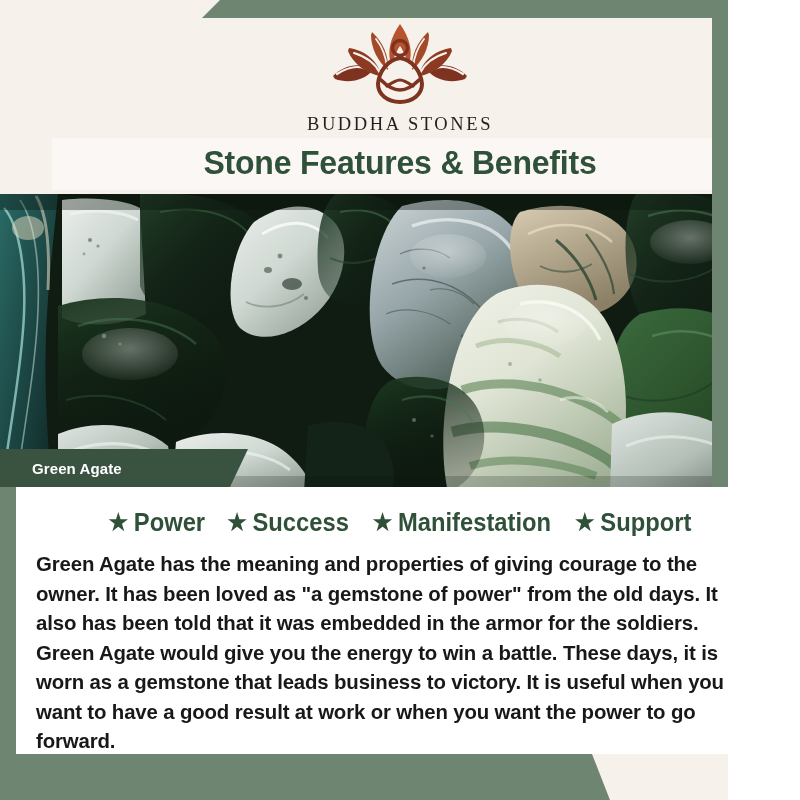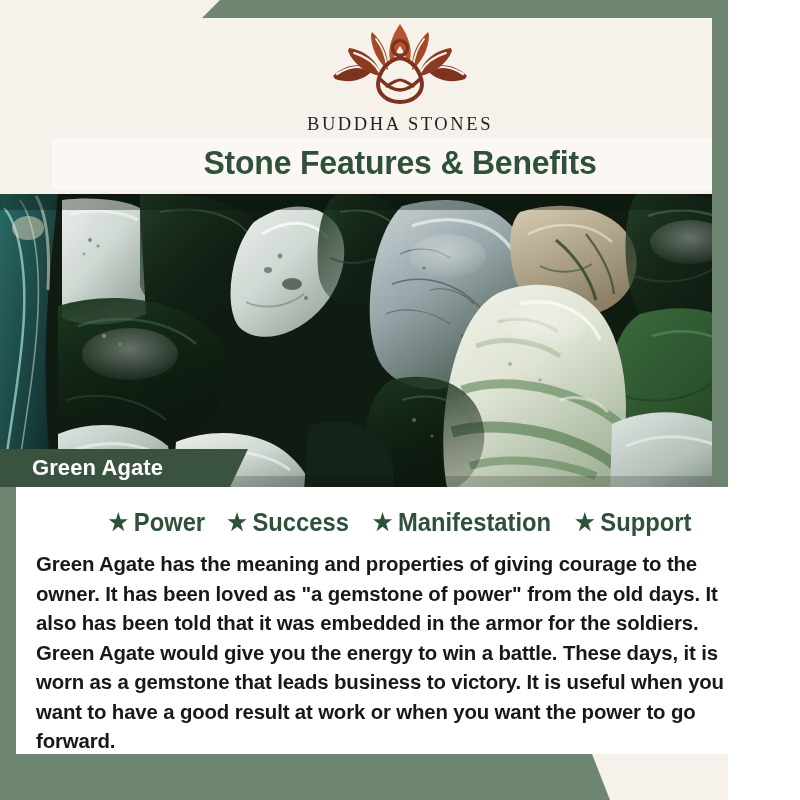--- a/index.html
+++ b/index.html
@@ -149,21 +149,21 @@
     width: 248px;
     background: #3a5340;
     clip-path: polygon(0 0, 248px 0, 230px 38px, 0 38px);
     z-index: 5;
     display: flex;
     align-items: center;
   }
   .stone-banner-label {
     margin-left: 32px;
     color: #ffffff;
-    font-size: 22px;
+    font-size: 15px;
     font-weight: 700;
     letter-spacing: 0.1px;
   }
 
   
   .content {
     position: absolute;
     left: 16px;
     top: 487px;
     width: 768px;

